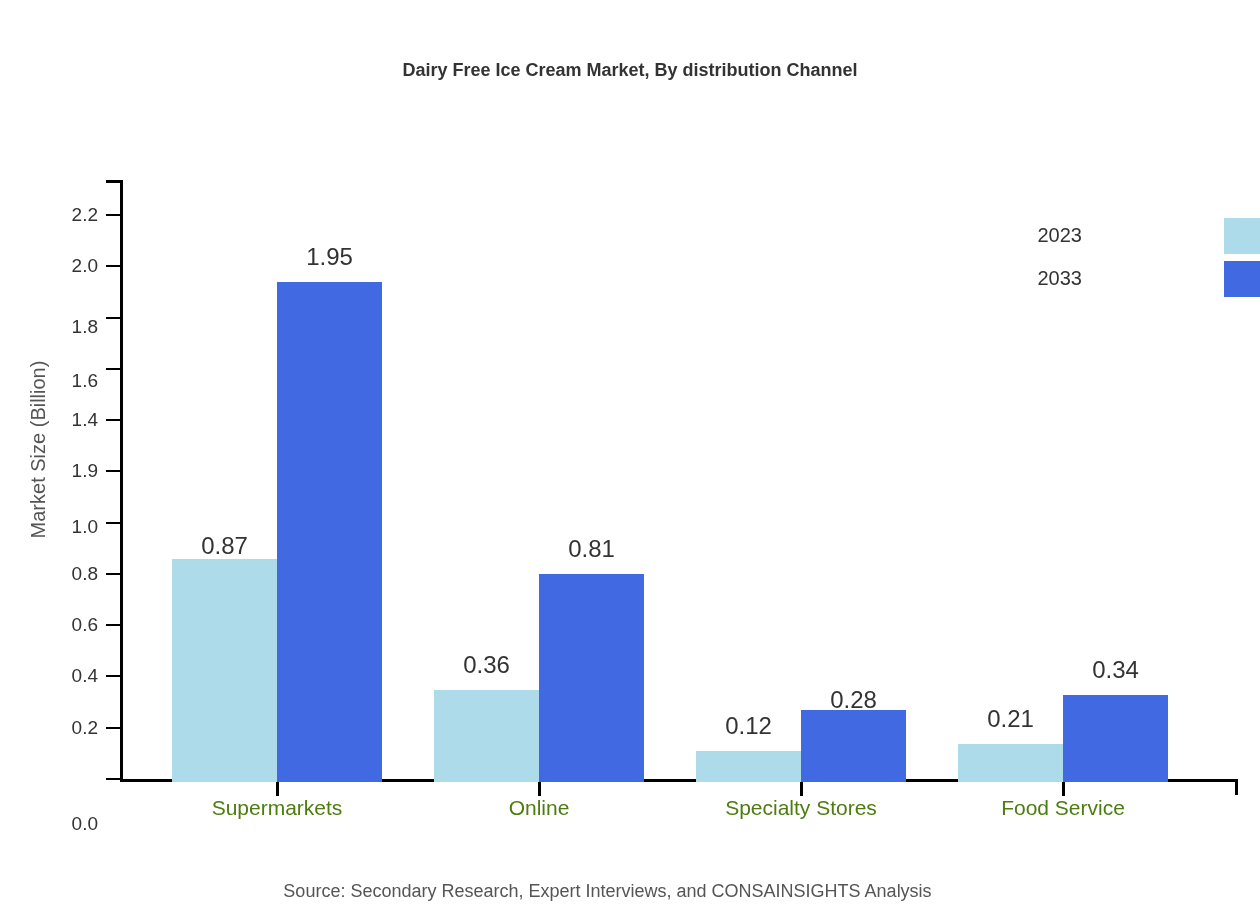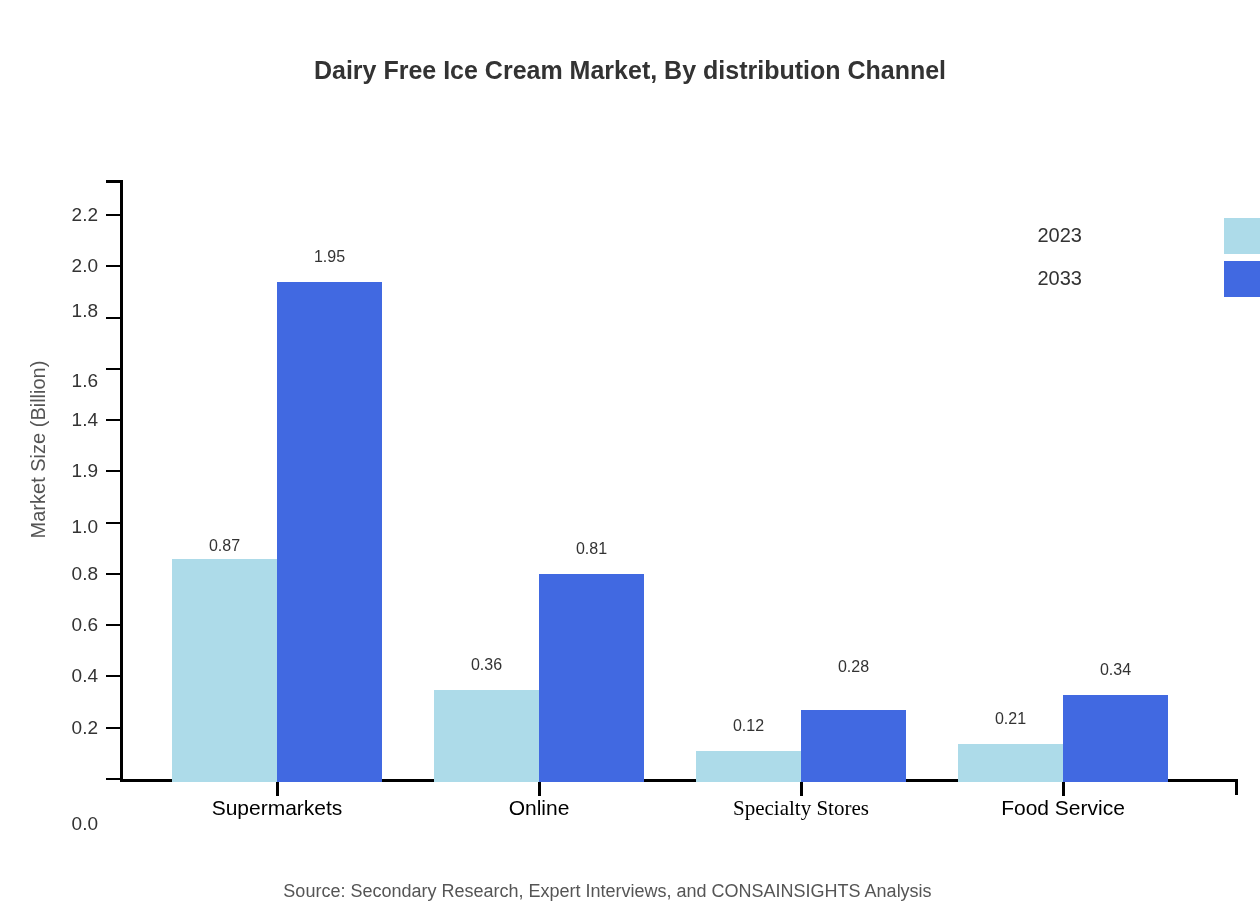--- a/index.html
+++ b/index.html
@@ -16,21 +16,21 @@
     color: #333333;
   }
 
   
   #chart-title {
     position: absolute;
     left: 0;
     top: 50px;
     width: 1260px;
     text-align: center;
-    font-size: 25px;
+    font-size: 18px;
     font-weight: bold;
     color: #333333;
     line-height: 40px;
     letter-spacing: 0px;
   }
   #chart-title .title-line { display: block; }
 
   
   #plot-area {
     position: absolute;
@@ -101,37 +101,37 @@
     width: 3px;
     height: 14px;
     background: #000000;
   }
   .x-tick-label {
     position: absolute;
     top: 793px;
     width: 300px;
     text-align: center;
     font-size: 21px;
-    color: #000000;
+    color: #4d7c0f;
     line-height: 30px;
   }
 
   
   .bar {
     position: absolute;
     bottom: 0;
   }
   .bar-2023 { background: #addbe9; }
   .bar-2033 { background: #4169e1; }
 
   .bar-label {
     position: absolute;
     width: 160px;
     text-align: center;
-    font-size: 16px;
+    font-size: 24px;
     color: #333333;
     line-height: 20px;
   }
 
   
   #y-axis-title {
     position: absolute;
     left: -92px;
     top: 438px;
     width: 260px;
@@ -215,53 +215,53 @@
     <div class="y-tick-label" style="top: 563.909px;">0.8</div>
     <div class="y-tick" style="top: 521.636px;"></div>
     <div class="y-tick-label" style="top: 517px;">1.0</div>
     <div class="y-tick" style="top: 470.364px;"></div>
     <div class="y-tick-label" style="top: 461.364px;">1.9</div>
     <div class="y-tick" style="top: 419.091px;"></div>
     <div class="y-tick-label" style="top: 410.091px;">1.4</div>
     <div class="y-tick" style="top: 367.818px;"></div>
     <div class="y-tick-label" style="top: 371px;">1.6</div>
     <div class="y-tick" style="top: 316.545px;"></div>
-    <div class="y-tick-label" style="top: 301px;">1.8</div>
+    <div class="y-tick-label" style="top: 317px;">1.8</div>
     <div class="y-tick" style="top: 265.273px;"></div>
     <div class="y-tick-label" style="top: 256.273px;">2.0</div>
     <div class="y-tick" style="top: 214px;"></div>
     <div class="y-tick-label" style="top: 205px;">2.2</div>
   </div>
 
 <div id="x-ticks-container">
     <div class="x-tick" style="left: 276px;"></div>
     <div class="x-tick-label" style="left: 127px;">Supermarkets</div>
     <div class="x-tick" style="left: 538px;"></div>
     <div class="x-tick-label" style="left: 389px;">Online</div>
     <div class="x-tick" style="left: 800px;"></div>
-    <div class="x-tick-label" style="left: 651px; font-family: Liberation Serif, serif;">Specialty Stores</div>
+    <div class="x-tick-label" style="left: 651px;">Specialty Stores</div>
     <div class="x-tick" style="left: 1062px;"></div>
     <div class="x-tick-label" style="left: 913px;">Food Service</div>
   </div>
 
 <div id="plot-area">
     <div class="bar bar-2023" title="Supermarkets 2023: 0.87" style="left: 52px; width: 105px; height: 223.036px;"></div>
     <div class="bar-label" style="left: 24.5px; top: 343.964px; margin-top: 12px;">0.87</div>
     <div class="bar bar-2023" title="Online 2023: 0.36" style="left: 314px; width: 105px; height: 92.2909px;"></div>
     <div class="bar-label" style="left: 286.5px; top: 474.709px;">0.36</div>
     <div class="bar bar-2023" title="Specialty Stores 2023: 0.12" style="left: 576px; width: 105px; height: 30.7636px;"></div>
     <div class="bar-label" style="left: 548.5px; top: 536.236px;">0.12</div>
     <div class="bar bar-2023" title="Food Service 2023: 0.15" style="left: 838px; width: 105px; height: 38.4545px;"></div>
     <div class="bar-label" style="left: 810.5px; top: 528.545px;">0.21</div>
     <div class="bar bar-2033" title="Supermarkets 2033: 1.95" style="left: 157px; width: 105px; height: 499.909px;"></div>
     <div class="bar-label" style="left: 129.5px; top: 67.0909px;">1.95</div>
     <div class="bar bar-2033" title="Online 2033: 0.81" style="left: 419px; width: 105px; height: 207.655px;"></div>
     <div class="bar-label" style="left: 391.5px; top: 359.345px;">0.81</div>
     <div class="bar bar-2033" title="Specialty Stores 2033: 0.28" style="left: 681px; width: 105px; height: 71.7818px;"></div>
-    <div class="bar-label" style="left: 653.5px; top: 477px;">0.28</div>
+    <div class="bar-label" style="left: 653.5px; top: 510px;">0.28</div>
     <div class="bar bar-2033" title="Food Service 2033: 0.34" style="left: 943px; width: 105px; height: 87.1636px;"></div>
     <div class="bar-label" style="left: 915.5px; top: 479.836px;">0.34</div>
   </div>
 
 <div id="legend">
   <div class="legend-row" style="top:0px;">
     <span class="legend-label">2023</span>
     <span class="legend-swatch sw-2023"></span>
   </div>
   <div class="legend-row" style="top:43px;">

